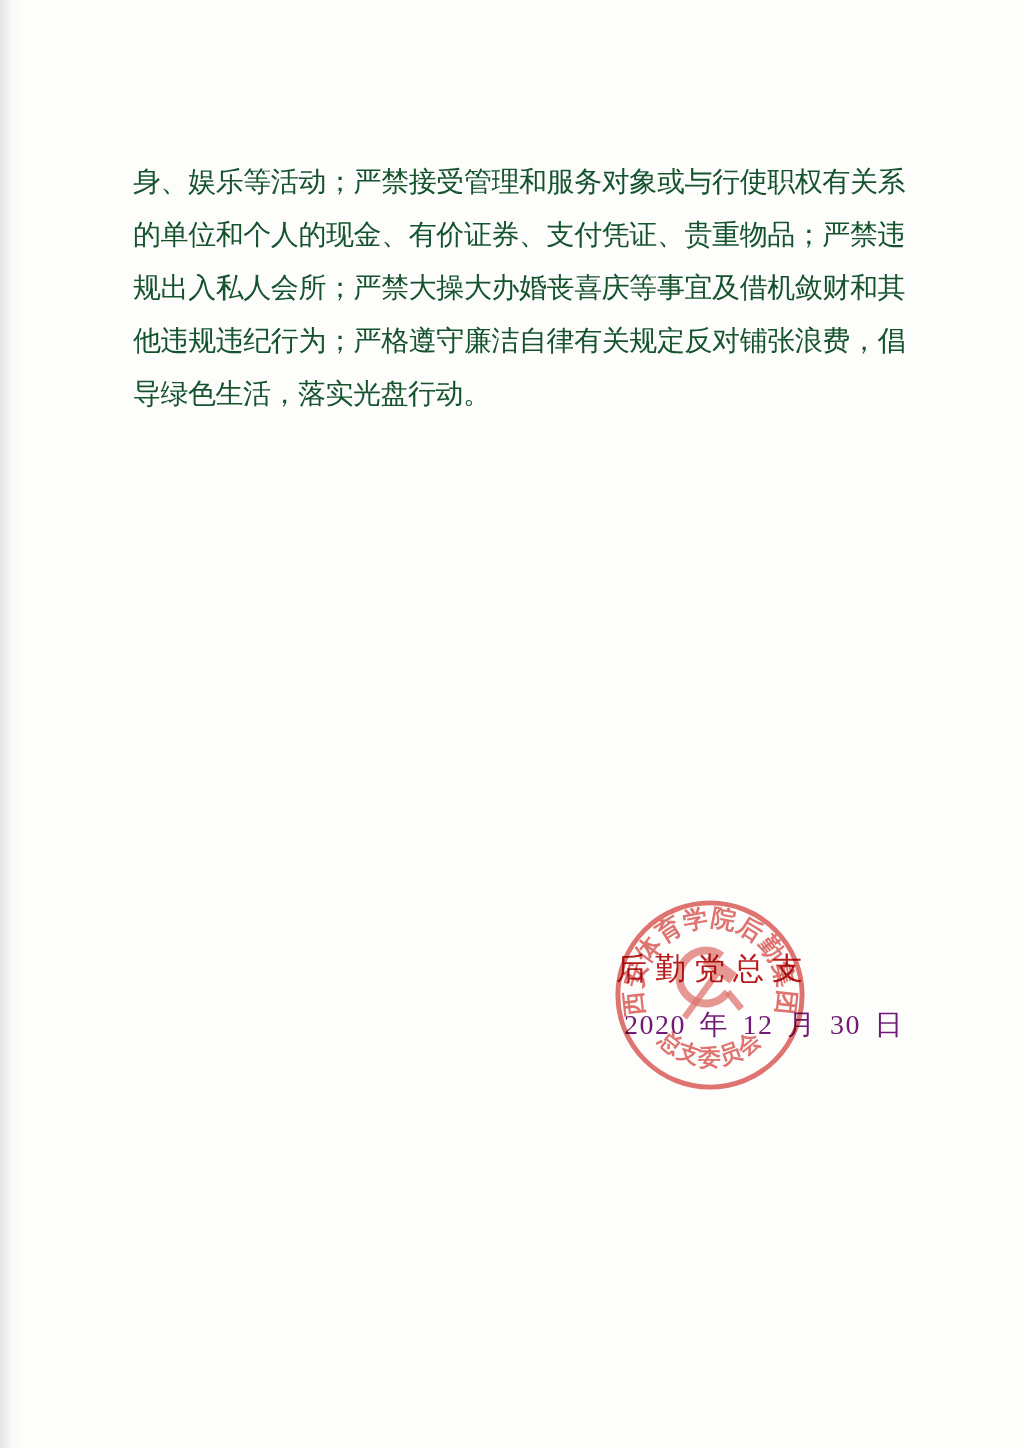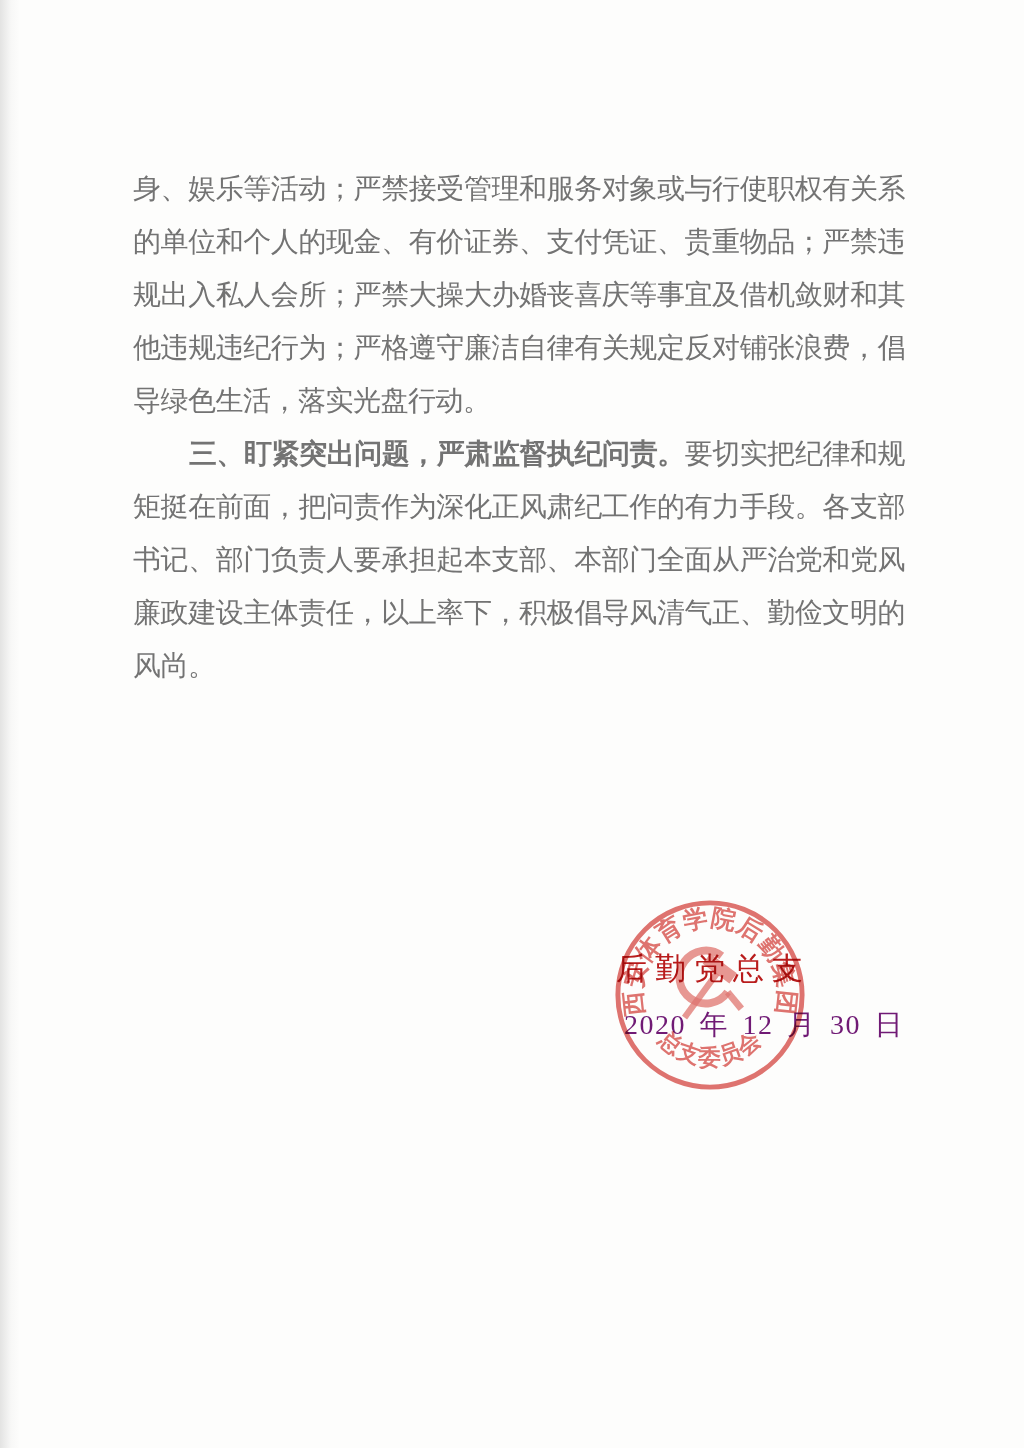--- a/index.html
+++ b/index.html
@@ -14,25 +14,25 @@
     overflow:hidden;
   }
   
   .edge-shadow{
     position:absolute;left:0;top:0;bottom:0;width:20px;
     background:linear-gradient(90deg, rgba(160,160,160,0.28), rgba(200,200,200,0.10) 55%, rgba(255,255,255,0));
     pointer-events:none;
   }
   .content{
     position:absolute;
-    left:133px;top:162px;width:772px;
+    left:133px;top:155px;width:772px;
     font-size:28px;
     line-height:53px;
     letter-spacing:-0.5px;
-    color:#737373;
+    color:#14532d;
     text-align:justify;
     text-justify:inter-ideograph;
   }
   .content p{margin:0;padding:0;}
   .content p.indent{text-indent:56px;}
   .lead{font-weight:700;}
   .sig-org{
     position:absolute;
     left:616px;top:948px;
     font-size:31px;
@@ -71,21 +71,20 @@
 </style>
 </head>
 <body>
 
 <div class="page">
 
   <div class="edge-shadow"></div>
 
   <div class="content">
     <p class="para"><span class="lead"></span><span>身、娱乐等活动；严禁接受管理和服务对象或与行使职权有关系的单位和个人的现金、有价证券、支付凭证、贵重物品；严禁违规出入私人会所；严禁大操大办婚丧喜庆等事宜及借机敛财和其他违规违纪行为；严格遵守廉洁自律有关规定反对铺张浪费，倡导绿色生活，落实光盘行动。</span></p>
-    <p class="para indent"><span class="lead">三、盯紧突出问题，严肃监督执纪问责。</span><span>要切实把纪律和规矩挺在前面，把问责作为深化正风肃纪工作的有力手段。各支部书记、部门负责人要承担起本支部、本部门全面从严治党和党风廉政建设主体责任，以上率下，积极倡导风清气正、勤俭文明的风尚。</span></p>
   </div>
 
   <div class="sig-org">后勤党总支</div>
   <div class="sig-date">2020 年 12 月 30 日</div>
 
   <svg class="stamp" viewBox="0 0 200 200">
     <defs>
       <path id="arcTop" d="M 31.1 112.2 A 70 70 0 1 1 168.9 112.2" fill="none"></path>
       <path id="arcBottom" d="M 52.5 152.8 A 71 71 0 0 0 147.5 152.8" fill="none"></path>
     </defs>

